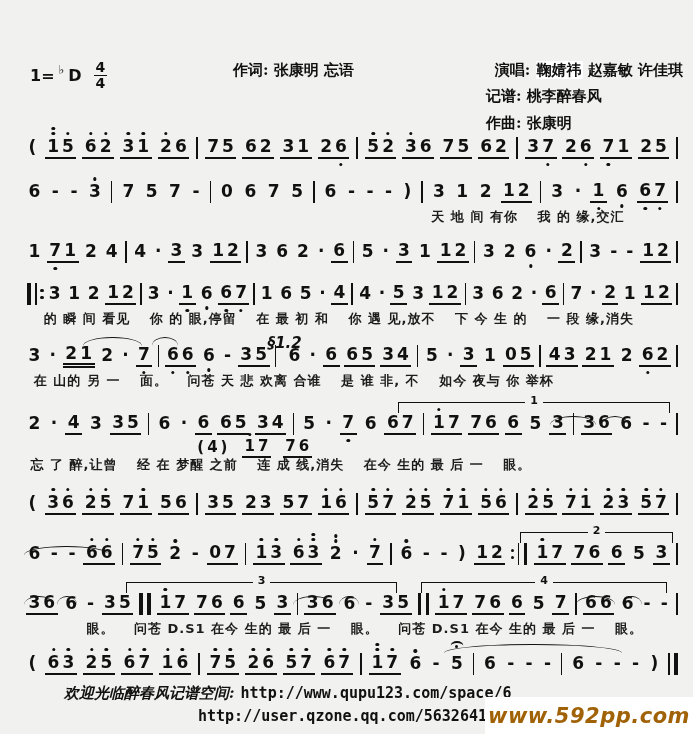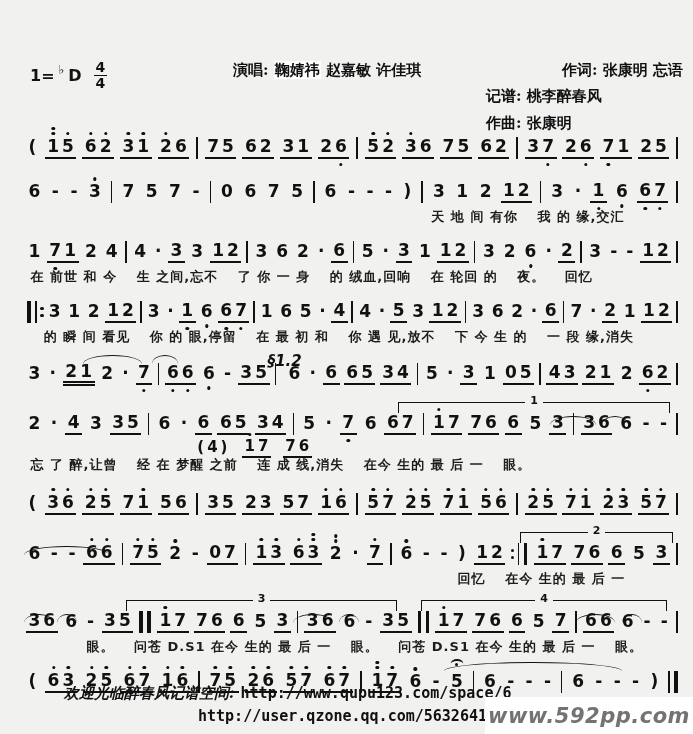--- a/index.html
+++ b/index.html
@@ -53,21 +53,21 @@
   .slur{position:absolute;height:8px;border-top:1.7px solid #111;
         border-radius:100% 100% 0 0/200% 200% 0 0}
   
   .footer{position:absolute;left:64px;top:682px;font-size:15px;line-height:1.5}
   .frow{display:flex;align-items:flex-end}
   .flabel{font-family:"DejaVu Serif",serif;font-style:italic;font-weight:bold;margin-right:6px}
   .furl{font-family:"DejaVu Sans Mono",monospace;font-weight:bold}
   .frow2{margin-left:134px}
   .wm{position:absolute;right:0;bottom:0;width:208px;height:37px;background:#ffffff;
       display:flex;align-items:center;justify-content:center}
-  .wm b{font-size:21px;font-style:italic;font-weight:900;color:#737373;letter-spacing:0.5px}
+  .wm b{font-size:21px;font-style:italic;font-weight:900;color:#a16207;letter-spacing:0.5px}
   
   .m1{margin-bottom:6px}.m2{margin-bottom:4px}.m5{margin-top:6px}
   .m6 .nline{margin-top:12px}.m7{margin-top:8px;margin-bottom:6px}
   .m8 .nline,.m9 .nline{margin-top:12px}.m10{margin-top:4px}
 </style>
 </head>
 <body>
 
 <div class="page">
 
@@ -77,25 +77,25 @@
       <span class="flat">♭</span>
       <span>D</span>
     <span class="ts">
       <span class="tn">4</span>
       <span>4</span>
     </span>
   </div>
 
   <div class="credits">
     <div class="crow1">
+      <span><span>作词:</span>
+        <span>张康明 忘语</span></span>
       <span><span>演唱:</span>
         <span class="hl">鞠婧祎</span>
         <span>赵嘉敏 许佳琪</span></span>
-      <span><span>作词:</span>
-        <span>张康明 忘语</span></span>
     </div>
     <div class="cindent">
       <span>记谱:</span>
       <span>桃李醉春风</span>
     </div>
     <div class="cindent">
       <span>作曲:</span>
       <span>张康明</span>
     </div>
   </div>
@@ -360,21 +360,20 @@
           </span>
           <span class="grp">
             <span class="nt">-</span>
           </span>
           <span class="grp u1">
             <span class="nt">1</span>
             <span class="nt">2</span>
           </span>
           <span class="bl"></span>
         </div>
-      <div class="lyrics" style="padding-left:1%">在 前世 和 今　 生 之间,忘不　 了 你 一 身　 的 绒血,回响　 在 轮回 的　 夜。　 回忆</div>
     </div>
 
     <div class="lwrap m2">
       <div class="nline">
           <span class="bgrp">
             <span class="bl thick"></span>
             <span class="bl"></span>
             <span class="rd">
               <i></i>
               <i></i>
@@ -568,20 +567,21 @@
           </span>
           <span class="grp">
             <span class="nt">2</span>
           </span>
           <span class="grp u1">
             <span class="nt">6<i class="d b2"></i></span>
             <span class="nt">2</span>
           </span>
           <span class="bl"></span>
         </div>
+      <div class="lyrics" style="padding-left:1.5%">在 山的 另 一　 面。　 问苍 天 悲 欢离 合谁　 是 谁 非, 不　 如今 夜与 你 举杯</div>
     </div>
 
     <div class="lwrap m2 m6">
       <div class="volta" style="left:57%;width:41%">
         <span>1</span>
         </div>
       <div class="slur" style="left:80%;top:14px;width:7%"></div>
       <div class="slur" style="left:88%;top:14px;width:4%"></div>
       <div class="nline">
           <span class="grp">
@@ -852,21 +852,20 @@
             <span class="nt">6</span>
           </span>
           <span class="grp">
             <span class="nt">5</span>
           </span>
           <span class="grp u1">
             <span class="nt">3</span>
           </span>
           <span class="bl"></span>
         </div>
-      <div class="lyrics" style="padding-left:66%">回忆　 在今 生的 最 后 一</div>
     </div>
 
     <div class="lwrap m2 m9">
       <div class="volta" style="left:15.5%;width:41%">
         <span>3</span>
         </div>
       <div class="volta" style="left:60.5%;width:37%">
         <span>4</span>
         </div>
       <div class="slur" style="left:0;top:14px;width:4.5%"></div>

